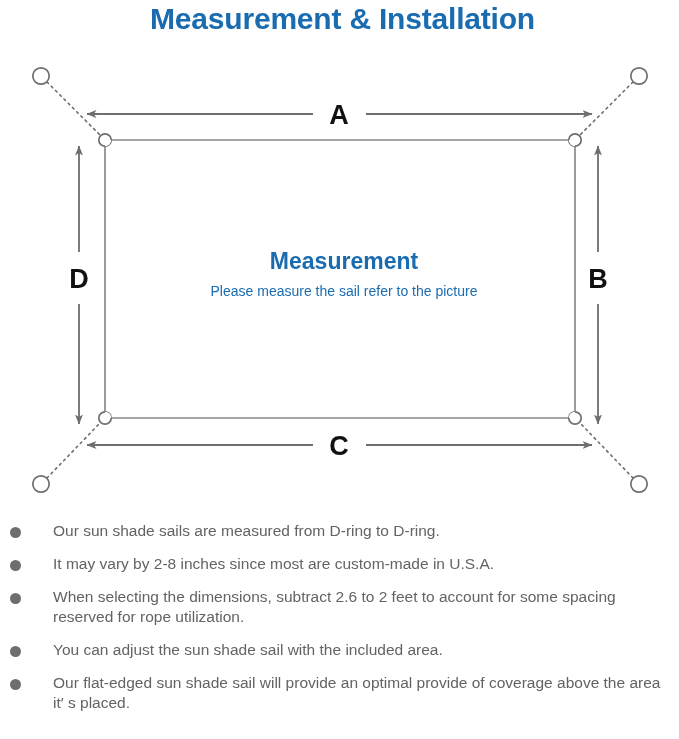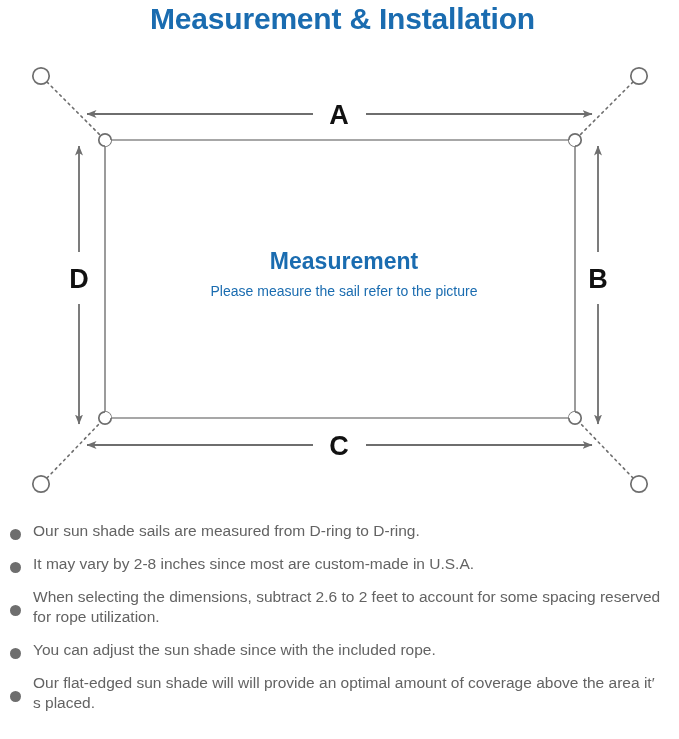--- a/index.html
+++ b/index.html
@@ -56,22 +56,23 @@
 
   #notes-list {
     position: absolute;
     top: 521px;
     left: 0;
     width: 679px;
     padding: 0 14px 0 10px;
   }
   .note-row {
     display: flex;
-    align-items: center;
+    align-items: flex-start;
     margin-bottom: 13px;
+    gap: 20px;
   }
   .note-bullet {
     flex: 0 0 auto;
     width: 11px;
     height: 11px;
     border-radius: 50%;
     background: #6e6e6e;
     margin-top: 6px;
     margin-right: 12px;
   }
@@ -162,19 +163,19 @@
   <div class="note-row">
     <span class="note-bullet"></span>
     <span class="note-text">It may vary by 2-8 inches since most are custom-made in U.S.A.</span>
   </div>
   <div class="note-row">
     <span class="note-bullet"></span>
     <span class="note-text">When selecting the dimensions, subtract 2.6 to 2 feet to account for some spacing reserved for rope utilization.</span>
   </div>
   <div class="note-row">
     <span class="note-bullet"></span>
-    <span class="note-text">You can adjust the sun shade since with the included rope.</span>
+    <span class="note-text">You can adjust the sun shade sail with the included area.</span>
   </div>
   <div class="note-row">
     <span class="note-bullet"></span>
-    <span class="note-text">Our flat-edged sun shade will will provide an optimal amount of coverage above the area it′ s placed.</span>
+    <span class="note-text">Our flat-edged sun shade sail will provide an optimal provide of coverage above the area it′ s placed.</span>
   </div>
 </div>
 
 </body></html>

